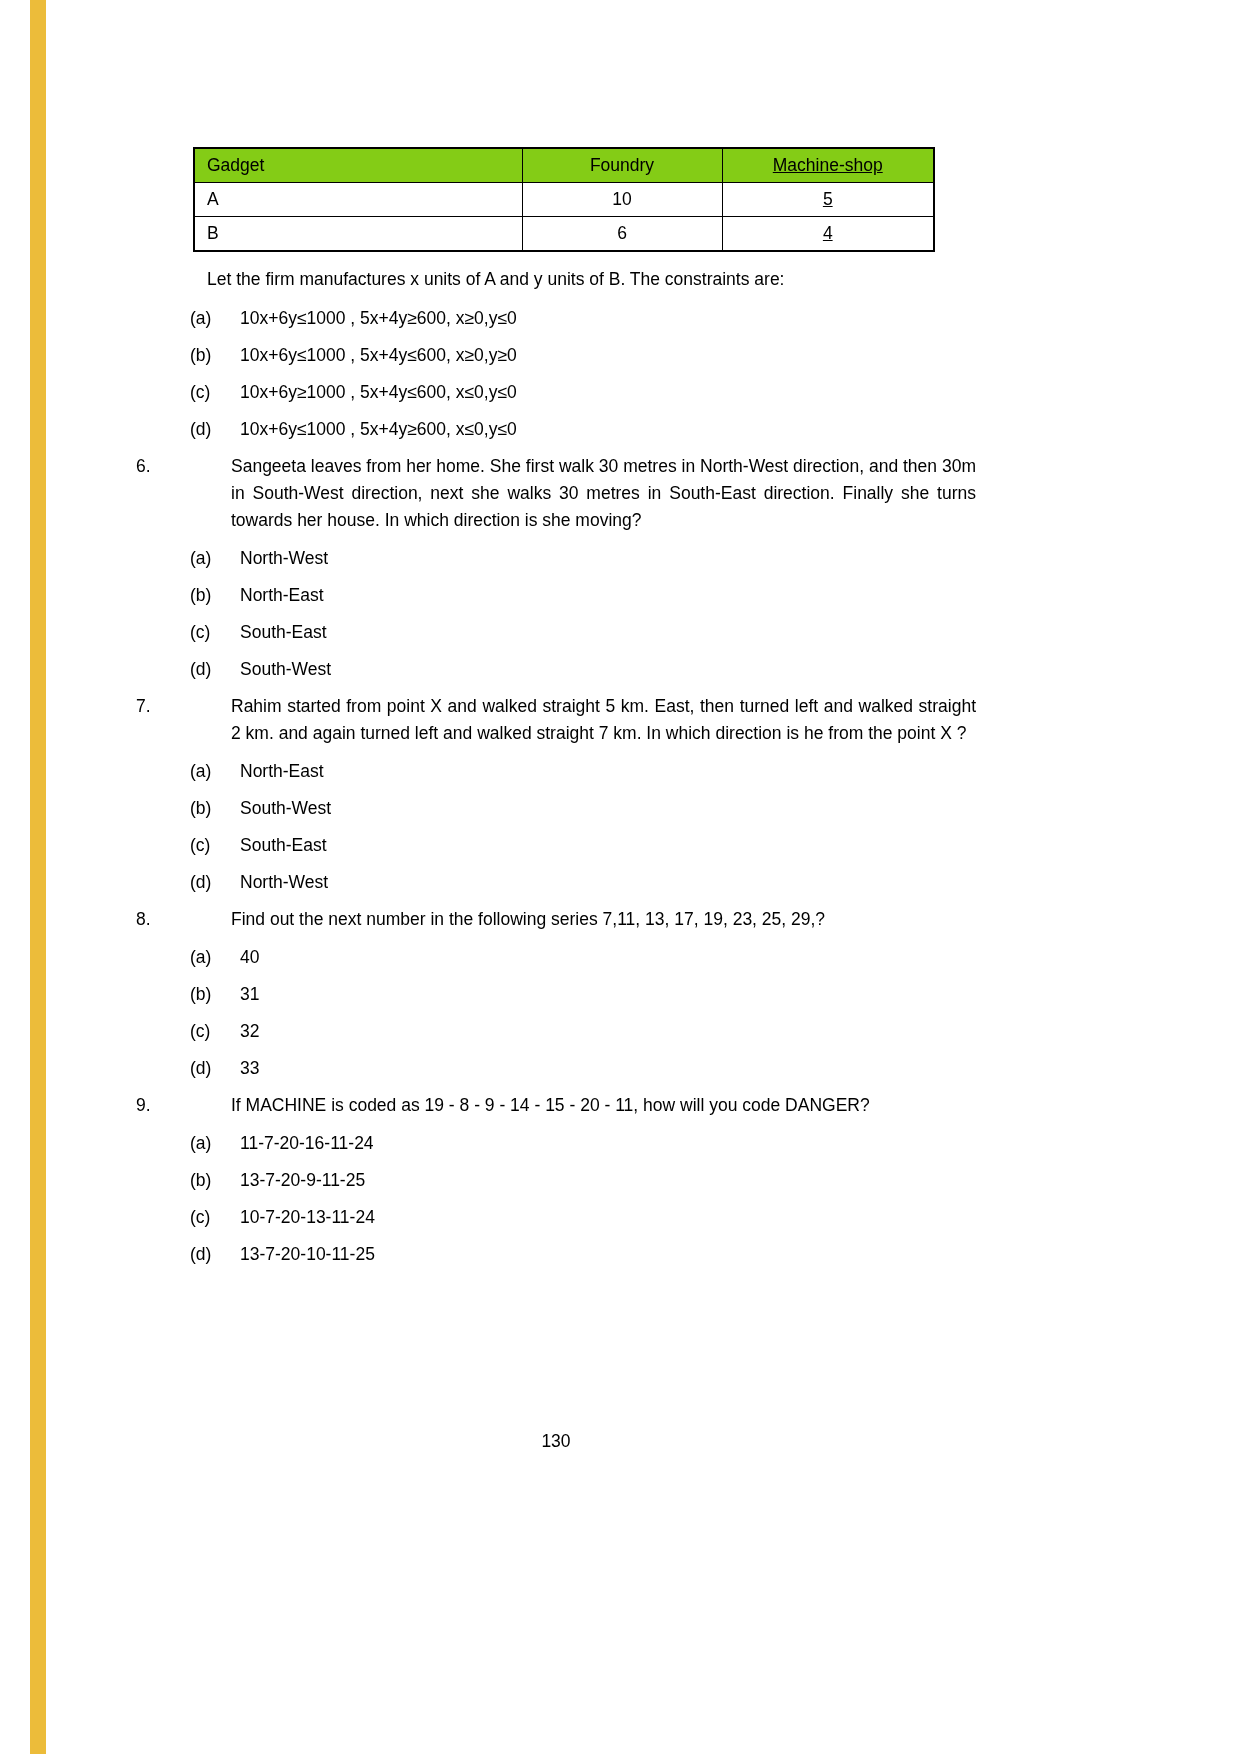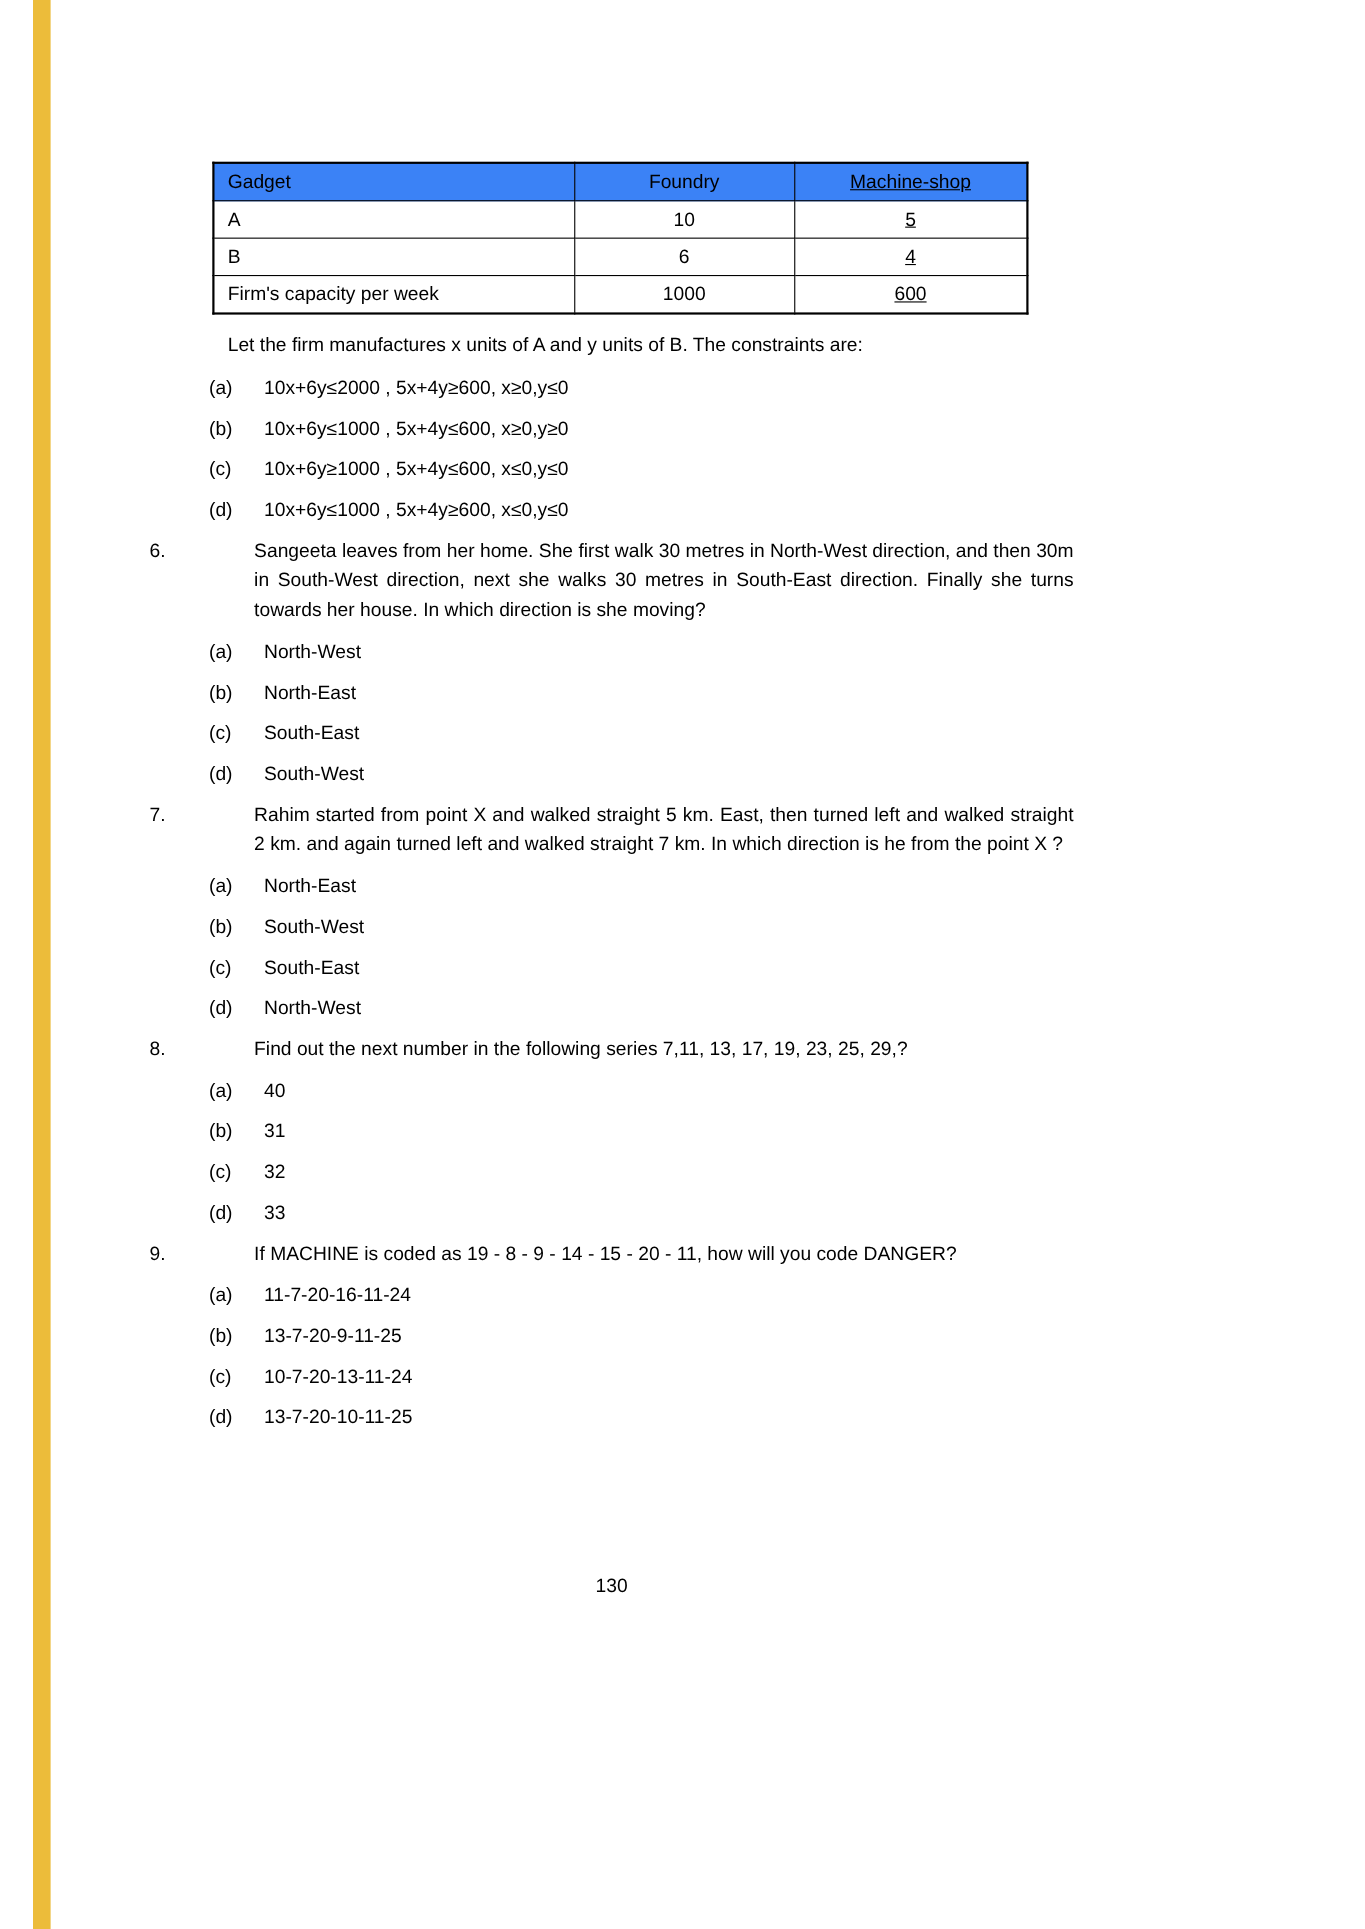--- a/index.html
+++ b/index.html
@@ -31,21 +31,21 @@
     margin: 9px 0 14px 57px;
     border: 2px solid #000;
   }
   .data-table th, .data-table td {
     border: 1px solid #000;
     font-weight: normal;
     font-size: 17.5px;
     padding: 3px 12px;
     height: 34px;
   }
-  .data-table th { background: #3b82f6; }
+  .data-table th { background: #84cc16; }
   .col-gadget { width: 328px; text-align: left; }
   .col-num { width: 200px; text-align: center; }
   .col-num2 { width: 212px; text-align: center; text-decoration: underline; }
   .lead-line { margin-left: 71px; margin-bottom: 12px; }
   .option {
     display: flex;
     margin-left: 54px;
     margin-bottom: 10px;
   }
   .opt-label { flex: 0 0 50px; }
@@ -79,34 +79,29 @@
       <tr>
         <td class="col-gadget">A</td>
         <td class="col-num">10</td>
         <td class="col-num2">5</td>
       </tr>
       <tr>
         <td class="col-gadget">B</td>
         <td class="col-num">6</td>
         <td class="col-num2">4</td>
       </tr>
-      <tr>
-        <td class="col-gadget">Firm's capacity per week</td>
-        <td class="col-num">1000</td>
-        <td class="col-num2">600</td>
-      </tr>
     </tbody>
   </table>
 
   <p class="lead-line">Let the firm manufactures x units of A and y units of B. The constraints are:</p>
 
   <div class="options">
     <div class="option">
       <span class="opt-label">(a)</span>
-      <span class="opt-text">10x+6y≤2000 , 5x+4y≥600, x≥0,y≤0</span>
+      <span class="opt-text">10x+6y≤1000 , 5x+4y≥600, x≥0,y≤0</span>
     </div>
     <div class="option">
       <span class="opt-label">(b)</span>
       <span class="opt-text">10x+6y≤1000 , 5x+4y≤600, x≥0,y≥0</span>
     </div>
     <div class="option">
       <span class="opt-label">(c)</span>
       <span class="opt-text">10x+6y≥1000 , 5x+4y≤600, x≤0,y≤0</span>
     </div>
     <div class="option">

